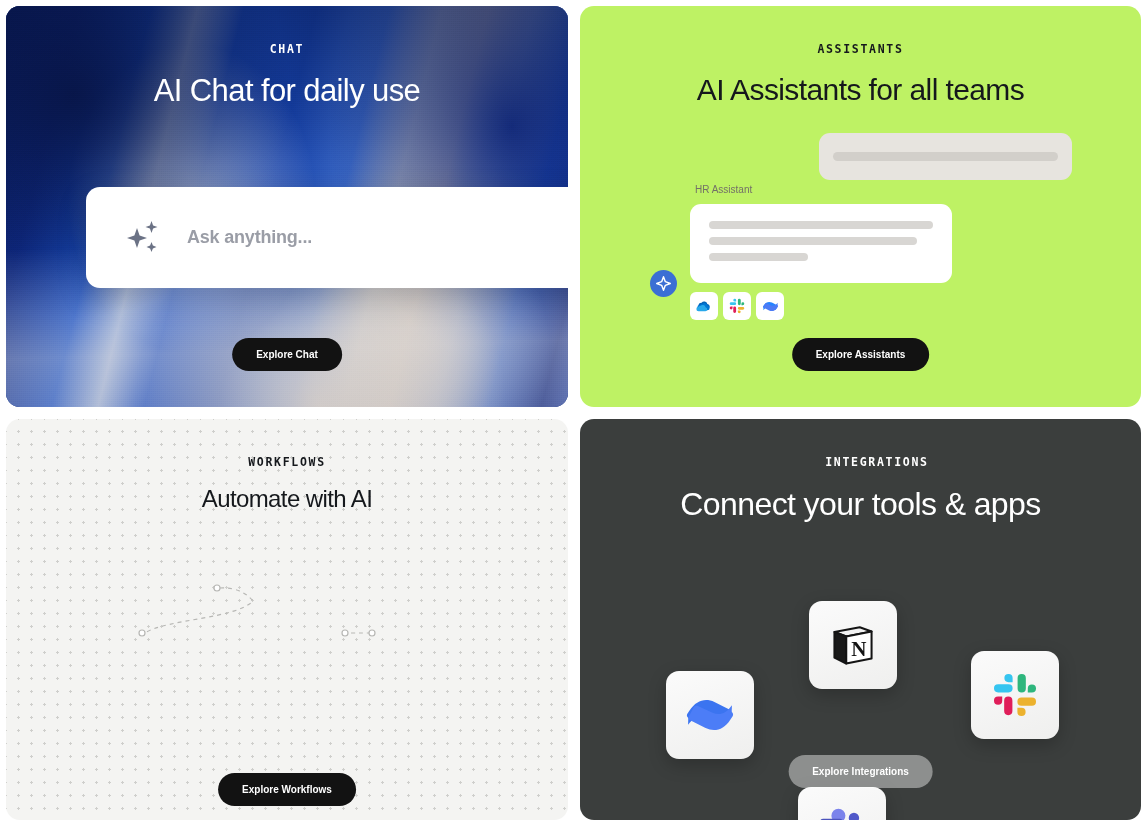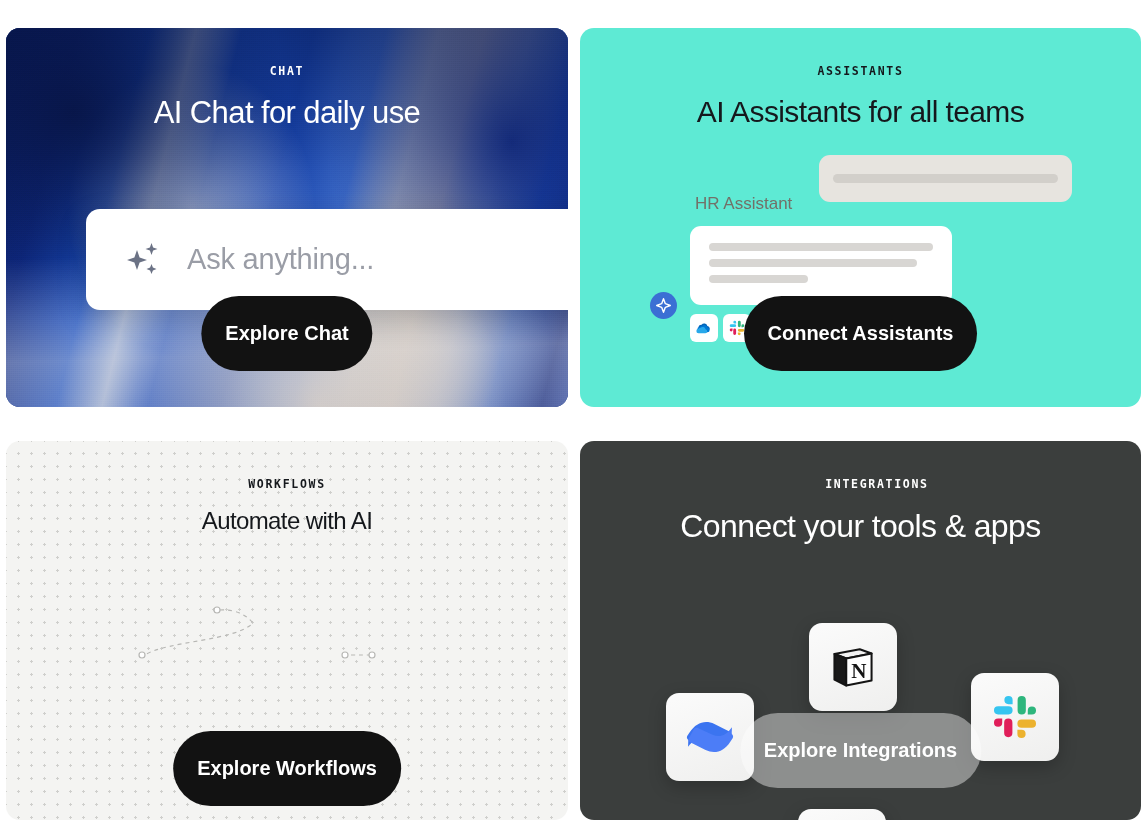--- a/index.html
+++ b/index.html
@@ -9,21 +9,21 @@
     font-family: "Liberation Sans", sans-serif;
     overflow: hidden;
   }
   .grid {
     width: 1147px; height: 826px;
     display: grid;
     grid-template-columns: 574px 573px;
     grid-template-rows: 413px 413px;
     gap: 0;
   }
-  .cell { padding: 6px; margin-top: 22px; }
+  .cell { padding: 6px; }
   .panel {
     width: 100%; height: 100%;
     border-radius: 14px;
     position: relative;
     overflow: hidden;
   }
 
   
   .eyebrow {
     position: absolute; left: 0; right: 0; top: 36px;
@@ -42,23 +42,23 @@
     line-height: 1.2;
   }
 
   
   .cta {
     position: absolute;
     left: 50%;
     transform: translateX(-50%);
     border: none;
     border-radius: 999px;
-    padding: 26px 24px;
+    padding: 11px 24px;
     font-family: "Liberation Sans", sans-serif;
-    font-size: 20px;
+    font-size: 10px;
     font-weight: 700;
     color: #ffffff;
     background: #121212;
     cursor: pointer;
     white-space: nowrap;
   }
 
   
   .p-chat { background: #0a2a7a; }
   .p-chat .bg {
@@ -109,50 +109,50 @@
     height: 101px;
     background: #ffffff;
     border-radius: 14px;
     display: flex;
     align-items: center;
     padding-left: 37px;
     gap: 22px;
     box-shadow: 0 10px 30px rgba(0,0,0,0.18);
   }
   .ask-placeholder {
-    font-size: 29px;
+    font-size: 18px;
     color: #9a9da6;
-    font-weight: 400;
+    font-weight: 700;
     letter-spacing: -0.2px;
   }
   .p-chat .cta { bottom: 36px; }
 
   
-  .p-assist { background: #5eead4; text-decoration: underline; }
+  .p-assist { background: #bef264; text-decoration: underline; }
   .p-assist .eyebrow { color: #15181c; }
   .p-assist .title { color: #15181c; font-size: 30px; font-weight: 500; }
 
   .sk-top {
     position: absolute;
     left: 239px; top: 127px;
     width: 253px; height: 47px;
     background: #e7e4df;
     border-radius: 11px;
     display: flex; align-items: center;
     padding: 0 14px;
   }
   .sk-top .bar {
     height: 9px; width: 100%;
     background: #d2cfca;
     border-radius: 5px;
   }
   .hr-label {
     position: absolute;
-    left: 115px; top: 166px;
-    font-size: 17px;
+    left: 115px; top: 178px;
+    font-size: 10px;
     color: #737068;
     font-weight: 400;
   }
   .sk-card {
     position: absolute;
     left: 110px; top: 198px;
     width: 262px; height: 79px;
     background: #ffffff;
     border-radius: 11px;
     padding: 17px 19px;
@@ -288,21 +288,21 @@
           </svg>
         </div>
         <div class="app-tile">
           <svg width="19" height="19" viewBox="0 0 24 24" aria-hidden="true">
             <path d="M3 16.6c2.6-3.6 5.2-4.5 8.1-3.2l6.1 2.8c.7.3 1.4 0 1.7-.6l2-3.7c.3-.6 0-1.3-.6-1.6L13.8 7c-3.9-1.8-7.6-.6-10.3 3.5l-.9 1.4c-.3.6-.1 1.3.5 1.7z" fill="#2684ff"></path>
             <path d="M21 7.4c-2.6 3.6-5.2 4.5-8.1 3.2L6.8 7.8c-.7-.3-1.4 0-1.7.6l-2 3.7c-.3.6 0 1.3.6 1.6L10.2 17c3.9 1.8 7.6.6 10.3-3.5l.9-1.4c.3-.6.1-1.3-.5-1.7z" fill="#4c7bf5" transform="translate(0,0)"></path>
           </svg>
         </div>
       </div>
 
-      <button class="cta">Connect Assistants</button>
+      <button class="cta">Explore Assistants</button>
     </div>
   </div>
 
   <div class="cell">
     <div class="panel p-flow">
       <div class="eyebrow">WORKFLOWS</div>
       <div class="title">Automate with AI</div>
 
       <svg class="conn" width="574" height="401">
         <g stroke="#b7b7b4" stroke-width="1.2" fill="none" stroke-dasharray="4 4">

